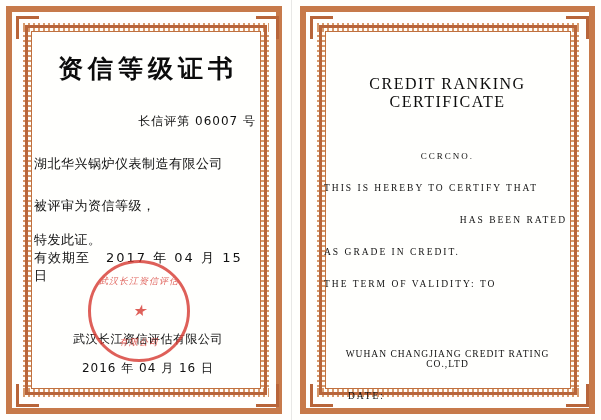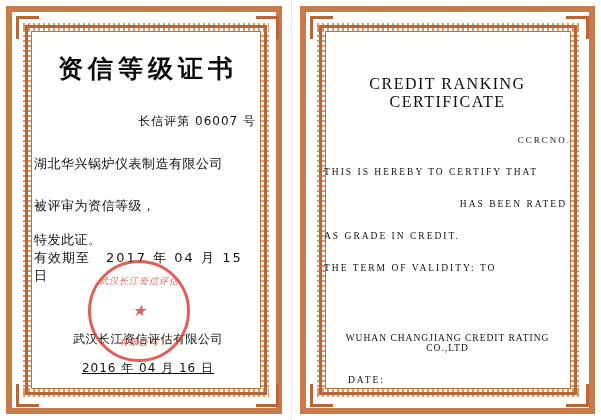--- a/index.html
+++ b/index.html
@@ -147,21 +147,20 @@
     margin-top: 46px;
     letter-spacing: 0.5px;
     position: relative;
   }
   .zh-date {
     font-family: "DejaVu Sans", sans-serif;
     font-size: 12px;
     text-align: center;
     margin-top: 12px;
     letter-spacing: 1px;
-    text-decoration: underline;
   }
   
   .seal {
     position: absolute;
     width: 96px;
     height: 96px;
     left: 88px;
     top: 260px;
     border: 3px solid #d6342c;
     border-radius: 50%;
@@ -216,22 +215,22 @@
     font-family: "Liberation Serif", serif;
     font-size: 16px;
     text-align: center;
     margin-top: 45px;
     letter-spacing: 1.5px;
     color: #0c0c0c;
   }
   .en-ccrcno {
     font-family: "Liberation Serif", serif;
     font-size: 9px;
-    text-align: right;
-    margin-top: 24px;
+    text-align: center;
+    margin-top: 40px;
     letter-spacing: 2px;
   }
   .en-line {
     font-family: "Liberation Serif", serif;
     font-size: 9.5px;
     letter-spacing: 2px;
     margin-top: 22px;
   }
   .en-line.right {
     text-align: right;

